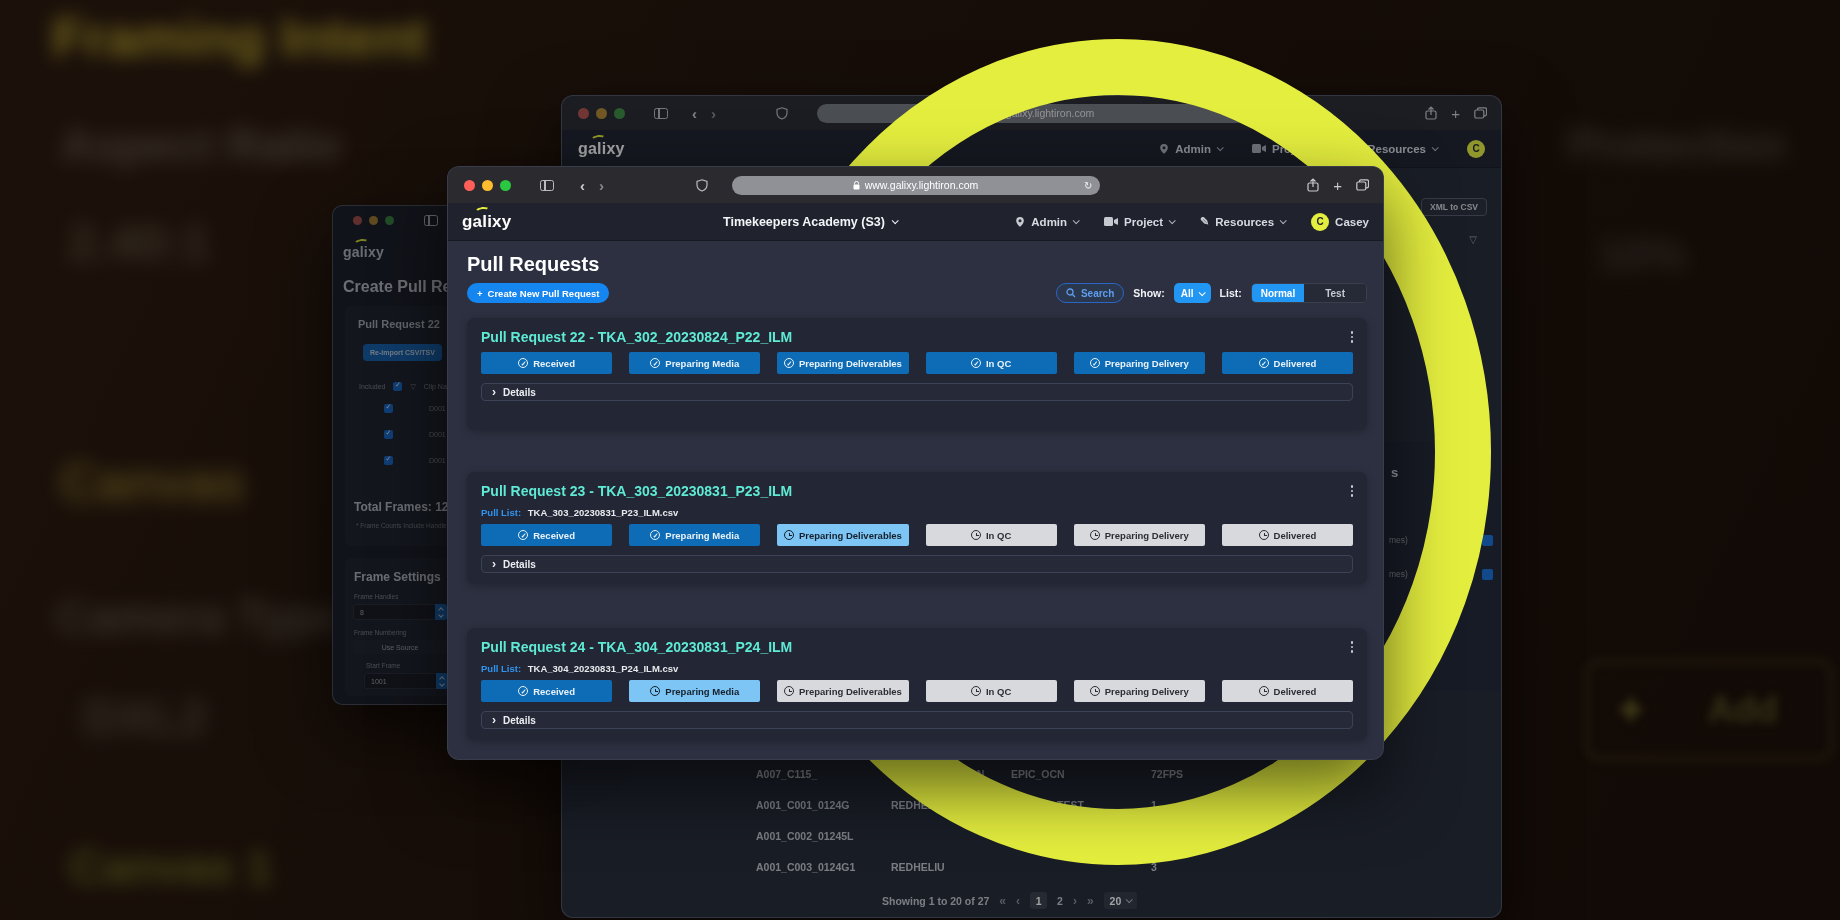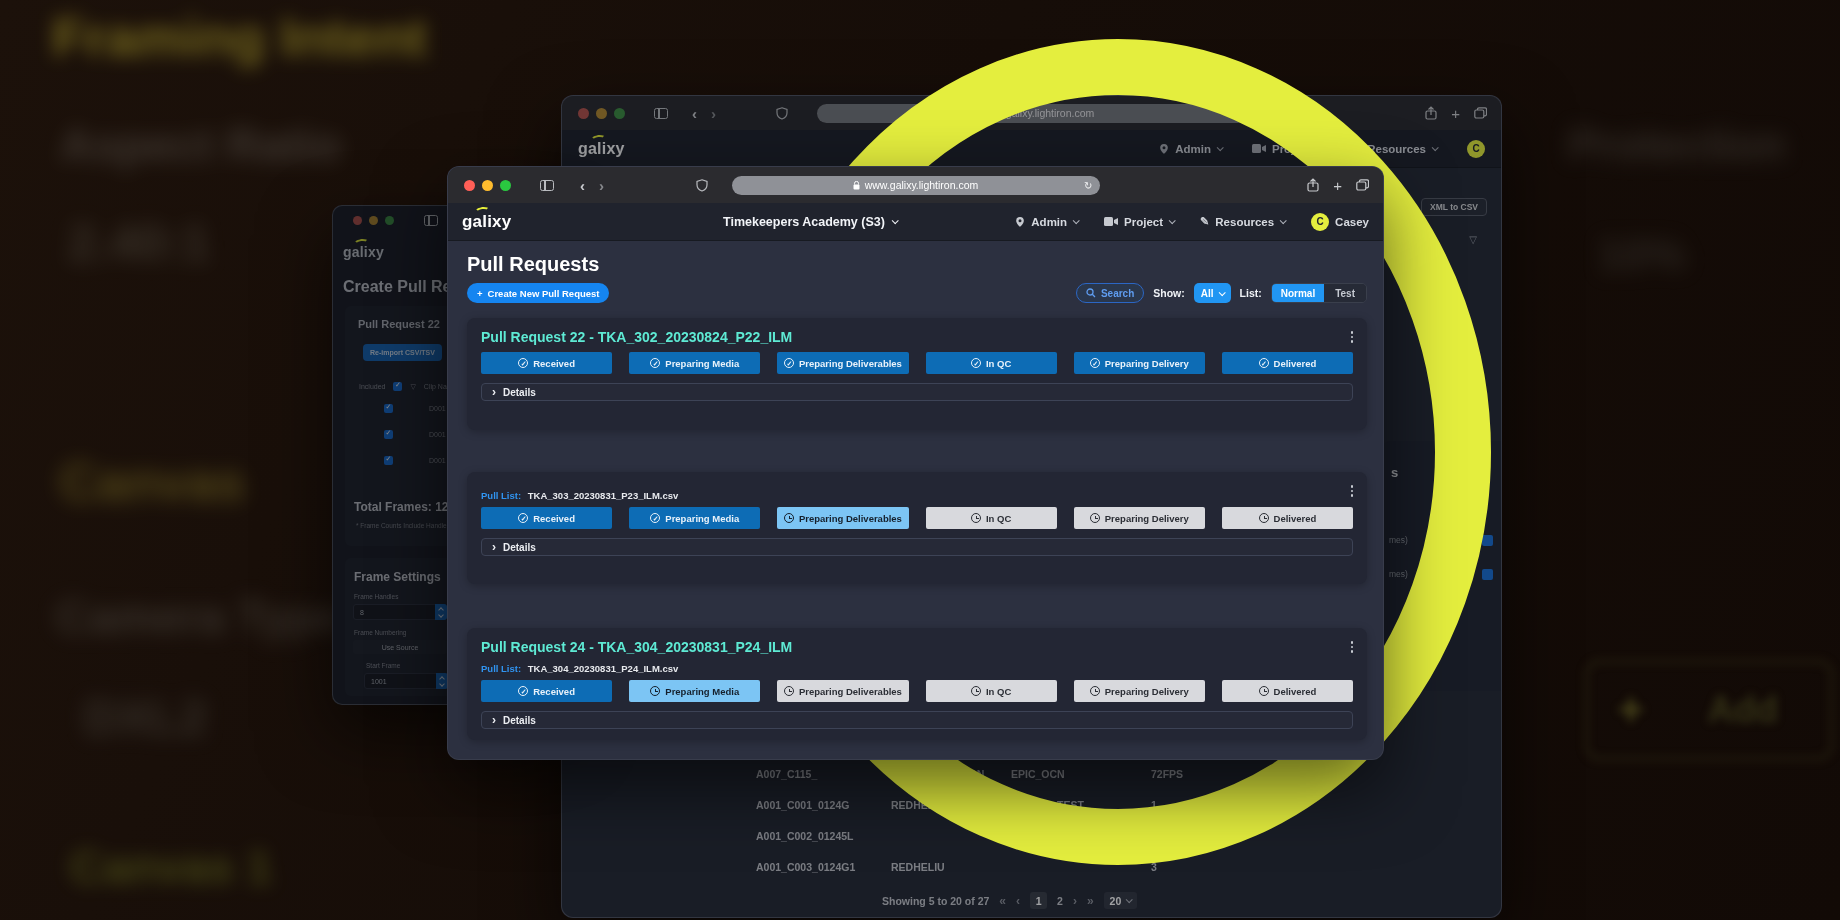--- a/index.html
+++ b/index.html
@@ -72,21 +72,21 @@
   .btn-search{height:20px;padding:0 9px;border-radius:10px;border:1.5px solid #2b66c4;
     background:rgba(33,150,243,.07);color:#5f9df0;font-size:10px;font-weight:700;
     display:flex;align-items:center;gap:5px;}
   .ctl-label{color:#f0f2f6;font-size:10.5px;font-weight:700;}
   .sel-all{height:20px;padding:0 7px;border-radius:5px;background:#2196f3;color:#fff;font-size:10px;
     font-weight:700;display:flex;align-items:center;gap:5px;}
   .sel-all .chev{border-color:#fff;}
   .segmented{display:flex;height:20px;border-radius:5px;overflow:hidden;border:1px solid #3a3f4c;}
   .seg-normal{background:#2196f3;color:#fff;padding:0 9px;display:flex;align-items:center;
     font-size:10px;font-weight:700;}
-  .seg-test{background:#262a36;color:#c6cad2;padding:0 11px;display:flex;align-items:center;
+  .seg-test{background:#262a36;color:#c6cad2;padding:0 21px;display:flex;align-items:center;
     font-size:10px;font-weight:700;}
 
   
   .card{background:#232634;border-radius:8px;padding:11px 14px;position:relative;height:112px;
     box-shadow:0 2px 8px rgba(0,0,0,.25);}
   .card1{margin-top:15px;} .card2{margin-top:42px;} .card3{margin-top:44px;}
   .card-title{font-size:14px;line-height:17px;font-weight:700;color:#5eead4;}
   .kebab{position:absolute;right:14px;top:13px;display:flex;flex-direction:column;gap:2px;cursor:pointer;}
   .kebab i{width:2.5px;height:2.5px;border-radius:50%;background:#c9ccd3;}
   .pl-row{margin-top:7px;font-size:9.5px;line-height:11px;}
@@ -250,21 +250,21 @@
         <span class="mini"></span>
       </div>
     </div>
     <div class="bt-table">
         <div class="bt-row"><div class="bt-cell">A007_C115_</div><div class="bt-cell">REDEPICDRAGON</div><div class="bt-cell">EPIC_OCN</div><div class="bt-cell">72FPS</div></div>
         <div class="bt-row"><div class="bt-cell">A001_C001_0124G</div><div class="bt-cell">REDHELIUM</div><div class="bt-cell">HELIUM_TEST</div><div class="bt-cell">1</div></div>
         <div class="bt-row"><div class="bt-cell">A001_C002_01245L</div><div class="bt-cell"></div><div class="bt-cell">HELIUM_TEST</div><div class="bt-cell"></div></div>
         <div class="bt-row"><div class="bt-cell">A001_C003_0124G1</div><div class="bt-cell">REDHELIU</div><div class="bt-cell"></div><div class="bt-cell">3</div></div>
       </div>
     <div class="bw-pg">
-      <span>Showing 5 to 20 of 27</span>
+      <span>Showing 1 to 20 of 27</span>
       <span class="pg-arrow">«</span>
       <span class="pg-arrow">‹</span>
       <span class="pg-num pg-current">1</span>
       <span class="pg-num">2</span>
       <span class="pg-arrow">›</span>
       <span class="pg-arrow">»</span>
       <span class="pg-size">
         <span>20</span>
         <span class="chev"></span>
       </span>
@@ -467,20 +467,21 @@
               <span>Delivered</span>
             </div>
           </div>
         <div class="details">
           <span class="arr">›</span>
           <span>Details</span>
         </div>
       </div>
 
       <div class="card card2">
+        <div class="card-title">Pull Request 23 - TKA_303_20230831_P23_ILM</div>
         <span class="kebab">
             <i></i>
             <i></i>
             <i></i>
           </span>
         <div class="pl-row">
           <span class="pl-label">Pull List:</span>
           <span class="pl-file">TKA_303_20230831_P23_ILM.csv</span>
         </div>
         <div class="status-bar">

